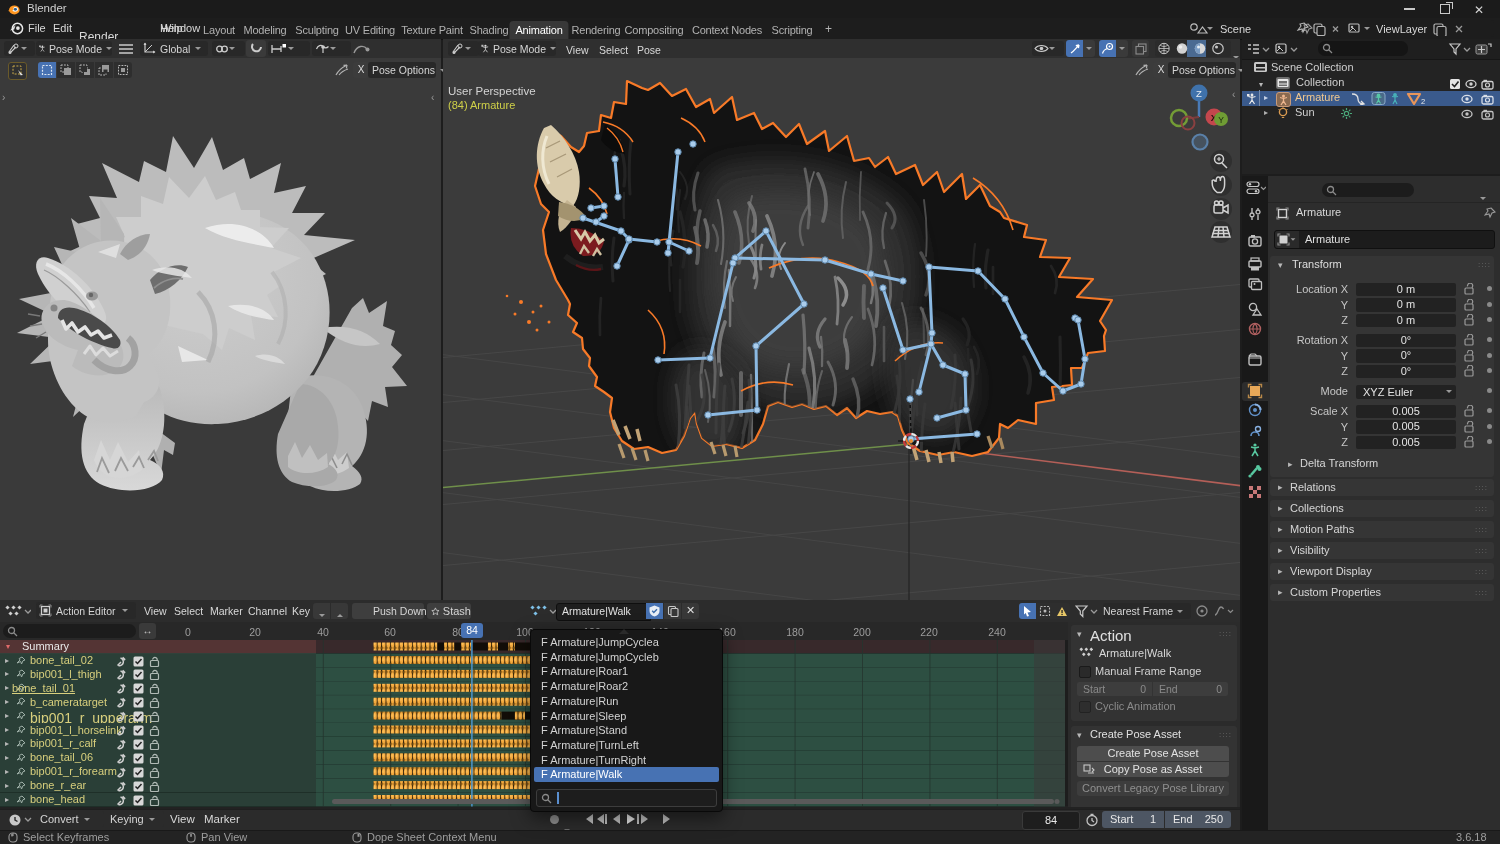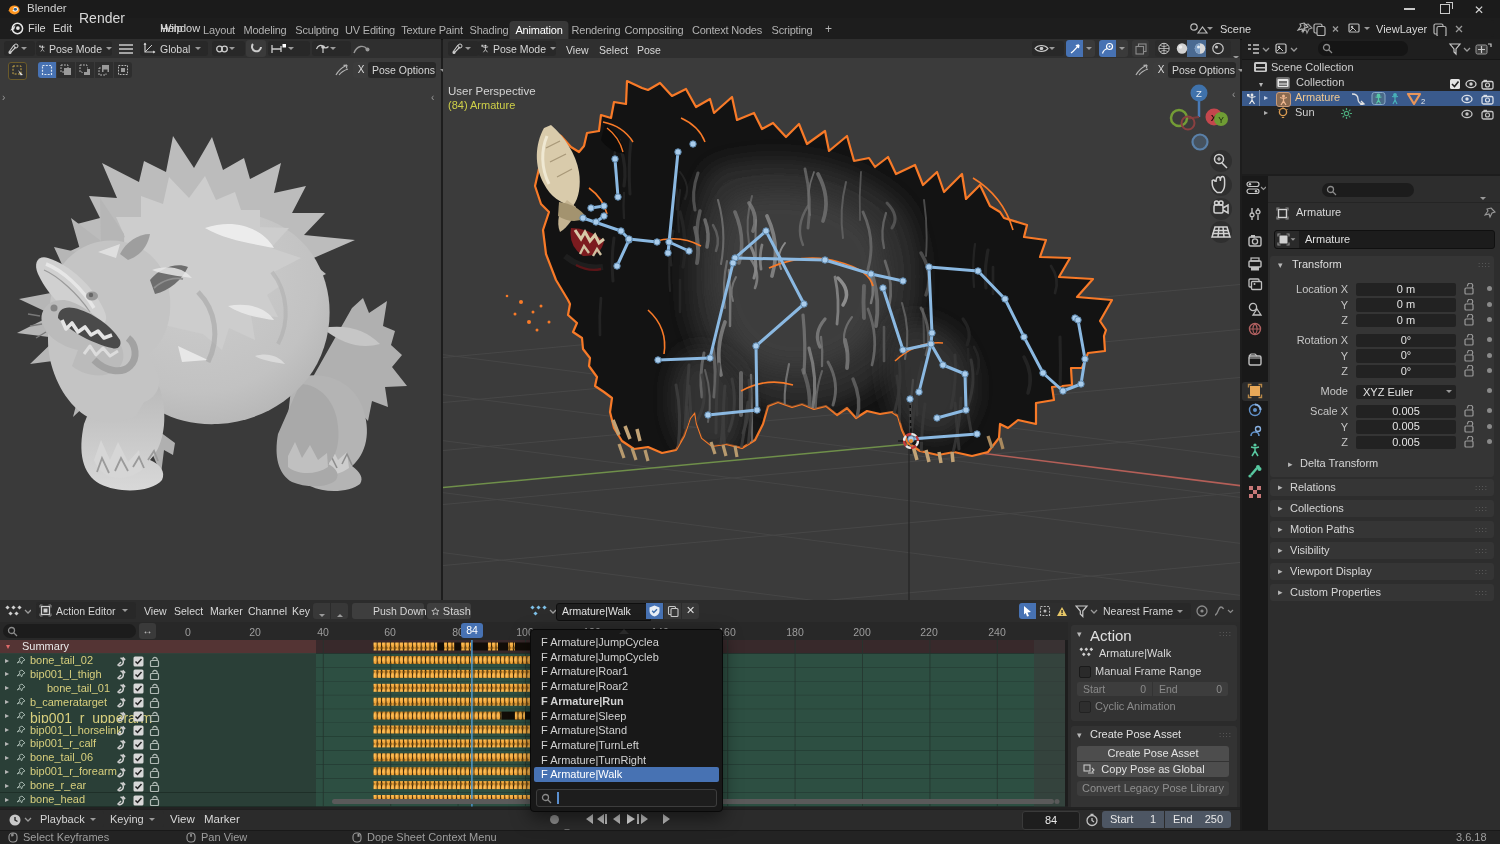--- a/index.html
+++ b/index.html
@@ -32,21 +32,21 @@
 <div class="abs" style="left:0;top:18px;width:1500px;height:21px;background:#1d1d1d;border-bottom:1px solid #111;"></div>
 <div class="abs" style="left:9px;top:21px;width:15px;height:15px;">
 <svg width="15" height="15" viewBox="0 0 16 16">
       <circle cx="9" cy="8" r="5.5" fill="none" stroke="#e8e8e8" stroke-width="1.6"></circle>
       <circle cx="9.5" cy="7.5" r="2" fill="#e8e8e8"></circle>
       <path d="M1 10 L7 4.5 L5.5 9 Z" fill="#e8e8e8"></path>
     </svg>
 </div>
 <div class="abs t" style="left:28px;top:22px;color:#d8d8d8;font-size:11px;">File</div>
 <div class="abs t" style="left:53px;top:22px;color:#d8d8d8;font-size:11px;">Edit</div>
-<div class="abs t" style="left:79px;top:10px;color:#d8d8d8;font-size:14px;">Render</div>
+<div class="abs t" style="left:79px;top:30px;color:#d8d8d8;font-size:12px;">Render</div>
 <div class="abs t" style="left:118px;top:22px;color:#d8d8d8;font-size:11px;margin-left:43px;">Window</div>
 <div class="abs t" style="left:160px;top:22px;color:#d8d8d8;font-size:11px;">Help</div>
 <div class="abs" style="left:219px;top:21px;transform:translateX(-50%);padding:3px 6px 4px;border-radius:4px 4px 0 0;font-size:11px;letter-spacing:-.2px;white-space:nowrap;color:#b2b2b2;">Layout</div>
 <div class="abs" style="left:265px;top:21px;transform:translateX(-50%);padding:3px 6px 4px;border-radius:4px 4px 0 0;font-size:11px;letter-spacing:-.2px;white-space:nowrap;color:#b2b2b2;">Modeling</div>
 <div class="abs" style="left:317px;top:21px;transform:translateX(-50%);padding:3px 6px 4px;border-radius:4px 4px 0 0;font-size:11px;letter-spacing:-.2px;white-space:nowrap;color:#b2b2b2;">Sculpting</div>
 <div class="abs" style="left:370px;top:21px;transform:translateX(-50%);padding:3px 6px 4px;border-radius:4px 4px 0 0;font-size:11px;letter-spacing:-.2px;white-space:nowrap;color:#b2b2b2;">UV Editing</div>
 <div class="abs" style="left:432px;top:21px;transform:translateX(-50%);padding:3px 6px 4px;border-radius:4px 4px 0 0;font-size:11px;letter-spacing:-.2px;white-space:nowrap;color:#b2b2b2;">Texture Paint</div>
 <div class="abs" style="left:489px;top:21px;transform:translateX(-50%);padding:3px 6px 4px;border-radius:4px 4px 0 0;font-size:11px;letter-spacing:-.2px;white-space:nowrap;color:#b2b2b2;">Shading</div>
 <div class="abs" style="left:539px;top:21px;transform:translateX(-50%);padding:3px 6px 4px;border-radius:4px 4px 0 0;font-size:11px;letter-spacing:-.2px;white-space:nowrap;background:#383838;color:#fff;">Animation</div>
 <div class="abs" style="left:596px;top:21px;transform:translateX(-50%);padding:3px 6px 4px;border-radius:4px 4px 0 0;font-size:11px;letter-spacing:-.2px;white-space:nowrap;color:#b2b2b2;">Rendering</div>
@@ -1058,21 +1058,21 @@
 <svg style="position:absolute;left:149px;top:2px;" width="11" height="11" viewBox="0 0 11 11">
       <rect x="1.5" y="4.5" width="8" height="6" rx="1" fill="none" stroke="#b0bab5" stroke-width="1.2"></rect>
       <path d="M3.5 4.5 v-1 a2.2 2.2 0 0 1 4.4 0" fill="none" stroke="#b0bab5" stroke-width="1.2" transform="rotate(25 5.5 4)"></path>
     </svg>
 </div>
 <div class="abs" style="left:0;top:681.3px;width:316px;height:13.9px;background:#2a3f37;border-bottom:.3px solid #1e2f28;">
 <span style="position:absolute;left:5px;top:2px;color:#b8b8b8;font-size:8px;">▸</span>
 <svg style="position:absolute;left:16px;top:2px;" width="10" height="10" viewBox="0 0 10 10">
       <path d="M6 1 L9 4 L7 4.7 L5.5 8 L4.7 5.5 L1 7 L4 4 L3.2 2.5 Z" fill="none" stroke="#9fb0a8" stroke-width="1"></path>
     </svg>
-<span style="position:absolute;left:47px;top:0.5px;font-size:11px;color:#d8cf7d;">bone_tail_01</span>
+<span style="position:absolute;left:12px;top:0.5px;font-size:11px;color:#d8cf7d;text-decoration:underline;">bone_tail_01</span>
 <svg style="position:absolute;left:116px;top:2px;" width="11" height="11" viewBox="0 0 11 11">
       <path d="M1.5 9.5 L5 6 M4.5 2 a3 3 0 1 1 -2 7.5" stroke="#cfcfcf" stroke-width="1.5" fill="none"></path>
       <path d="M6.5 1.5 l2.5 2.5" stroke="#cfcfcf" stroke-width="2"></path>
     </svg>
 <svg style="position:absolute;left:133px;top:2px;" width="11" height="11" viewBox="0 0 11 11">
       <rect x="0.5" y="0.5" width="10" height="10" rx="1.5" fill="#d8d8d8"></rect>
       <path d="M2.5 5.5 l2 2 L8.5 3" stroke="#222" stroke-width="1.5" fill="none"></path>
     </svg>
 <svg style="position:absolute;left:149px;top:2px;" width="11" height="11" viewBox="0 0 11 11">
       <rect x="1.5" y="4.5" width="8" height="6" rx="1" fill="none" stroke="#b0bab5" stroke-width="1.2"></rect>
@@ -1450,36 +1450,36 @@
   <span style="position:absolute;right:6px;top:1px;color:#8a8a8a;font-size:10.5px;">0</span>
     </div>
  <div style="position:absolute;left:8px;top:76px;width:10px;height:10px;background:#2e2e2e;border:1px solid #222;border-radius:2px;"></div>
  <span style="position:absolute;left:24px;top:75px;color:#8a8a8a;font-size:11px;">Cyclic Animation</span>
 </div>
 <div class="abs" style="left:1071px;top:726px;width:166px;height:81px;background:#333333;border-radius:3px 3px 0 0;">
  <span style="position:absolute;left:6px;top:4px;color:#b8b8b8;font-size:9px;">▾</span>
  <span style="position:absolute;left:19px;top:2px;color:#e0e0e0;font-size:11px;">Create Pose Asset</span>
  <span style="position:absolute;right:5px;top:4px;color:#6f6f6f;font-size:8px;letter-spacing:1px;">::::</span>
  <div style="position:absolute;left:6px;top:20px;width:152px;height:15px;background:#4d4d4d;border-radius:3px 3px 0 0;color:#e2e2e2;font-size:11px;text-align:center;line-height:15px;">Create Pose Asset</div>
- <div style="position:absolute;left:6px;top:35.5px;width:152px;height:15px;background:#4d4d4d;border-radius:0 0 3px 3px;color:#e2e2e2;font-size:11px;text-align:center;line-height:15px;">Copy Pose as Global</div>
+ <div style="position:absolute;left:6px;top:35.5px;width:152px;height:15px;background:#4d4d4d;border-radius:0 0 3px 3px;color:#e2e2e2;font-size:11px;text-align:center;line-height:15px;">Copy Pose as Asset</div>
  <svg style="position:absolute;left:12px;top:38px;" width="12" height="11" viewBox="0 0 12 11">
       <rect x="1" y="1" width="6" height="6" fill="none" stroke="#c8c8c8" stroke-width="1.1"></rect>
       <path d="M9 4 l2 2 l-2 2 M5 9 h6" stroke="#c8c8c8" stroke-width="1.1" fill="none"></path>
     </svg>
  <div style="position:absolute;left:6px;top:55px;width:152px;height:15px;background:#3d3d3d;border-radius:3px;color:#8f8f8f;font-size:11px;text-align:center;line-height:15px;">Convert Legacy Pose Library</div>
 </div>
 
 <div class="abs" style="left:530px;top:629px;width:191px;height:181px;background:#181818;border:1px solid #090909;border-radius:4px;box-shadow:0 6px 18px rgba(0,0,0,.5);z-index:50;">
 <div style="position:absolute;left:88px;top:-1px;width:0;height:0;border-left:5px solid transparent;border-right:5px solid transparent;border-bottom:5px solid #2a2a2a;"></div>
 <div style="position:absolute;left:0px;top:5px;width:191px;height:150px;">
       <div style="position:absolute;left:10px;top:0px;color:#d2d2d2;font-size:11px;height:14.7px;line-height:14.7px;">F Armature|JumpCyclea</div>
       <div style="position:absolute;left:10px;top:14.700000000000045px;color:#d2d2d2;font-size:11px;height:14.7px;line-height:14.7px;">F Armature|JumpCycleb</div>
       <div style="position:absolute;left:10px;top:29.40000000000009px;color:#d2d2d2;font-size:11px;height:14.7px;line-height:14.7px;">F Armature|Roar1</div>
       <div style="position:absolute;left:10px;top:44.100000000000136px;color:#d2d2d2;font-size:11px;height:14.7px;line-height:14.7px;">F Armature|Roar2</div>
-      <div style="position:absolute;left:10px;top:58.80000000000018px;color:#d2d2d2;font-size:11px;height:14.7px;line-height:14.7px;font-weight:bold;">F Armature|Run</div>
+      <div style="position:absolute;left:10px;top:58.80000000000018px;color:#d2d2d2;font-size:11px;height:14.7px;line-height:14.7px;">F Armature|Run</div>
       <div style="position:absolute;left:10px;top:73.50000000000023px;color:#d2d2d2;font-size:11px;height:14.7px;line-height:14.7px;">F Armature|Sleep</div>
       <div style="position:absolute;left:10px;top:88.20000000000027px;color:#d2d2d2;font-size:11px;height:14.7px;line-height:14.7px;">F Armature|Stand</div>
       <div style="position:absolute;left:10px;top:102.90000000000032px;color:#d2d2d2;font-size:11px;height:14.7px;line-height:14.7px;">F Armature|TurnLeft</div>
       <div style="position:absolute;left:10px;top:117.60000000000036px;color:#d2d2d2;font-size:11px;height:14.7px;line-height:14.7px;">F Armature|TurnRight</div>
       <div style="position:absolute;left:3px;top:132.3000000000004px;width:185px;height:14.7px;background:#4772b3;border-radius:2px;color:#fff;font-size:11px;line-height:14.7px;"><span style="margin-left:7px;">F Armature|Walk</span></div>
     </div>
 <div style="position:absolute;left:5px;top:159px;width:179px;height:16px;background:#1d1d1d;border:1px solid #3d3d3d;border-radius:3px;">
 <svg style="position:absolute;left:4px;top:3px;" width="11" height="11" viewBox="0 0 11 11">
         <circle cx="4.5" cy="4.5" r="3" fill="none" stroke="#8a8a8a" stroke-width="1.3"></circle>
         <path d="M7 7 L10 10" stroke="#8a8a8a" stroke-width="1.3"></path>
@@ -1488,21 +1488,21 @@
 </div>
   </div>
 
 <div class="abs" style="left:0;top:809px;width:1240px;height:21px;background:#2b2b2b;border-top:1px solid #1f1f1f;"></div>
 <svg class="abs" style="left:8px;top:813px;" width="26" height="14" viewBox="0 0 26 14">
     <circle cx="7" cy="7" r="5.5" fill="#c8c8c8"></circle>
     <path d="M7 4 V7 L9.5 8.5" stroke="#2b2b2b" stroke-width="1.4" fill="none"></path>
     <path d="M17 5 l3 3 l3 -3" fill="none" stroke="#9a9a9a" stroke-width="1.3"></path>
   </svg>
 <div class="abs dd" style="left:40px;top:811px;width:64px;height:16px;background:#2b2b2b;">
-    <span>Playback</span>
+    <span>Convert</span>
     <span class="caretd" style="margin-left:5px;"></span>
   </div>
 <div class="abs dd" style="left:110px;top:811px;width:54px;height:16px;background:#2b2b2b;">
     <span>Keying</span>
     <span class="caretd" style="margin-left:5px;"></span>
   </div>
 <div class="abs t" style="left:170px;top:813px;color:#d8d8d8;">View</div>
 <div class="abs t" style="left:204px;top:813px;color:#d8d8d8;">Marker</div>
 <div class="abs" style="left:550px;top:815px;width:9px;height:9px;border-radius:50%;background:#8f8f8f;"></div>
 <div class="abs" style="left:564px;top:818px;"><span class="caretd" style="opacity:.6;"></span></div>

